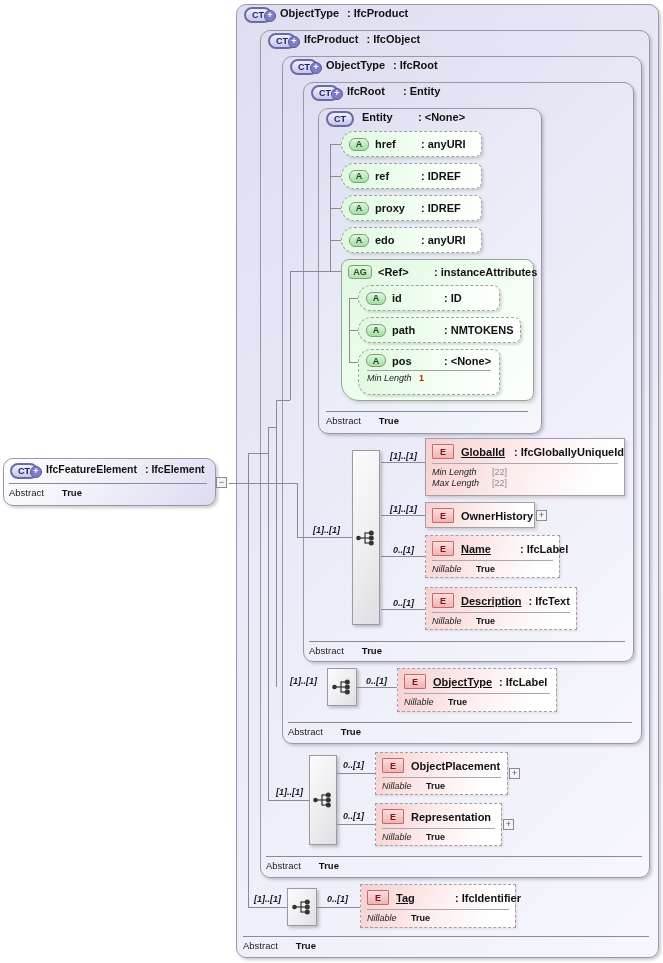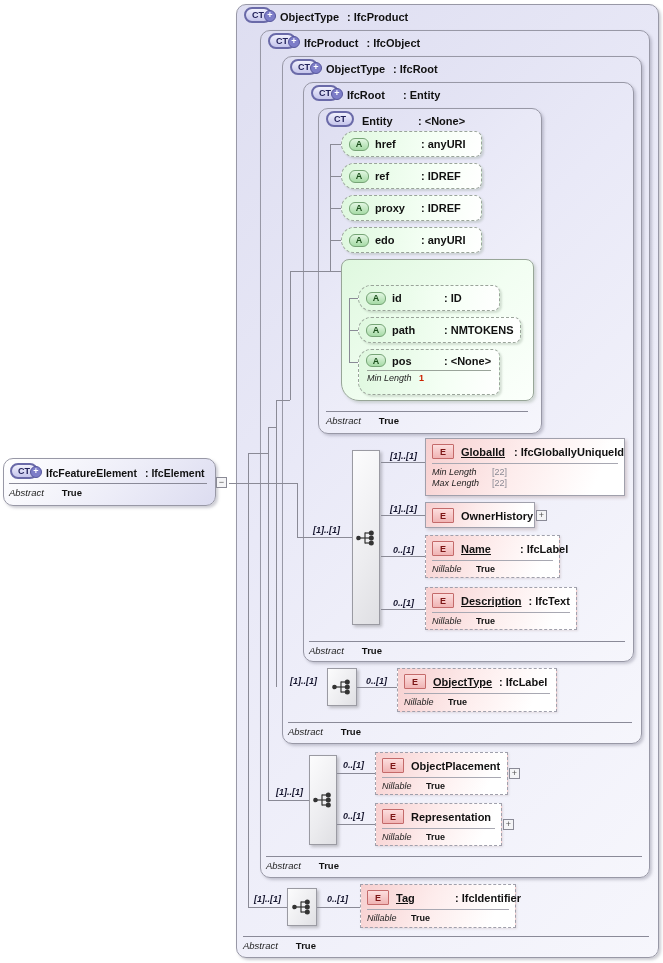--- a/index.html
+++ b/index.html
@@ -5,33 +5,33 @@
   html,body{margin:0;padding:0;background:#fff;}
   #canvas{position:relative;width:663px;height:963px;background:#fff;overflow:hidden;
           font-family:"Liberation Sans","DejaVu Sans",sans-serif;color:#111;}
   
   .ctbox{position:absolute;border:1px solid #9898a6;border-radius:10px;
          background:linear-gradient(135deg,#dedef1 0%,#e9e9f7 40%,#f6f6fc 100%);
          box-shadow:2px 2px 3px rgba(110,110,130,.35);}
   .leftbox{position:absolute;border:1px solid #9898a6;border-radius:10px;
          background:linear-gradient(135deg,#ffffff 0%,#ededf8 55%,#dcdcf0 100%);
          box-shadow:2px 2px 3px rgba(110,110,130,.35);}
-  .cthead{position:absolute;display:flex;align-items:flex-end;gap:8px;height:16px;
+  .cthead{position:absolute;display:flex;align-items:flex-start;gap:8px;height:16px;
           font-size:11px;font-weight:bold;white-space:nowrap;}
   .cthead .hd-name{min-width:48px;}
   .badge-ct{position:relative;width:24px;height:12px;border:2px solid #6a6aa8;border-radius:8px;
             background:linear-gradient(#f0f0fc,#c6c6ec);color:#22225a;font-size:9px;font-weight:bold;
             display:flex;align-items:center;justify-content:center;flex:0 0 auto;}
   .badge-ct .plus{position:absolute;right:-6px;top:1px;width:10px;height:10px;border-radius:50%;
             background:#7d7dc8;border:1px solid #56569c;color:#fff;font-size:9px;line-height:9px;
             text-align:center;font-weight:bold;}
   
   .abstract-row{position:absolute;border-top:1px solid #8a8a98;padding-top:3px;display:flex;gap:18px;
             font-size:9.5px;white-space:nowrap;}
-  .ab-label{font-style:italic;color:#222;}
+  .ab-label{color:#222;}
   .ab-value{font-weight:bold;color:#111;}
   
   .attrbox{position:absolute;border:1px dashed #9aa49a;border-radius:13px 7px 7px 13px;
            background:linear-gradient(100deg,#dff8df 0%,#f4fff4 60%,#ffffff 100%);
            box-shadow:2px 2px 2px rgba(120,140,120,.25);
            display:flex;align-items:center;gap:6px;padding-left:7px;box-sizing:border-box;
            font-size:11px;font-weight:bold;white-space:nowrap;}
   .attrbox .name{min-width:40px;}
   .agbox{position:absolute;border:1px solid #98a698;border-radius:8px 8px 8px 18px;
            background:linear-gradient(135deg,#dff8df 0%,#f2fef2 55%,#fbfffb 100%);
@@ -152,20 +152,25 @@
     <span class="name">proxy</span>
     <span>: IDREF</span>
   </div>
   <div class="attrbox" style="left:341px;top:227px;width:141px;height:26px;">
     <span class="badge-a">A</span>
     <span class="name">edo</span>
     <span>: anyURI</span>
   </div>
 
   <div class="agbox" style="left:341px;top:259px;width:191px;height:140px;"></div>
+  <div class="aghead" style="left:348px;top:264px;">
+    <span class="badge-ag">AG</span>
+    <span class="name">&lt;Ref&gt;</span>
+    <span>: instanceAttributes</span>
+  </div>
   <div class="vl" style="left:349px;top:298px;height:64px;"></div>
   <div class="hl" style="left:349px;top:298px;width:9px;"></div>
   <div class="hl" style="left:349px;top:330px;width:9px;"></div>
   <div class="hl" style="left:349px;top:362px;width:9px;"></div>
 
   <div class="attrbox" style="left:358px;top:285px;width:142px;height:26px;">
     <span class="badge-a">A</span>
     <span class="name" style="min-width:46px;">id</span>
     <span>: ID</span>
   </div>

